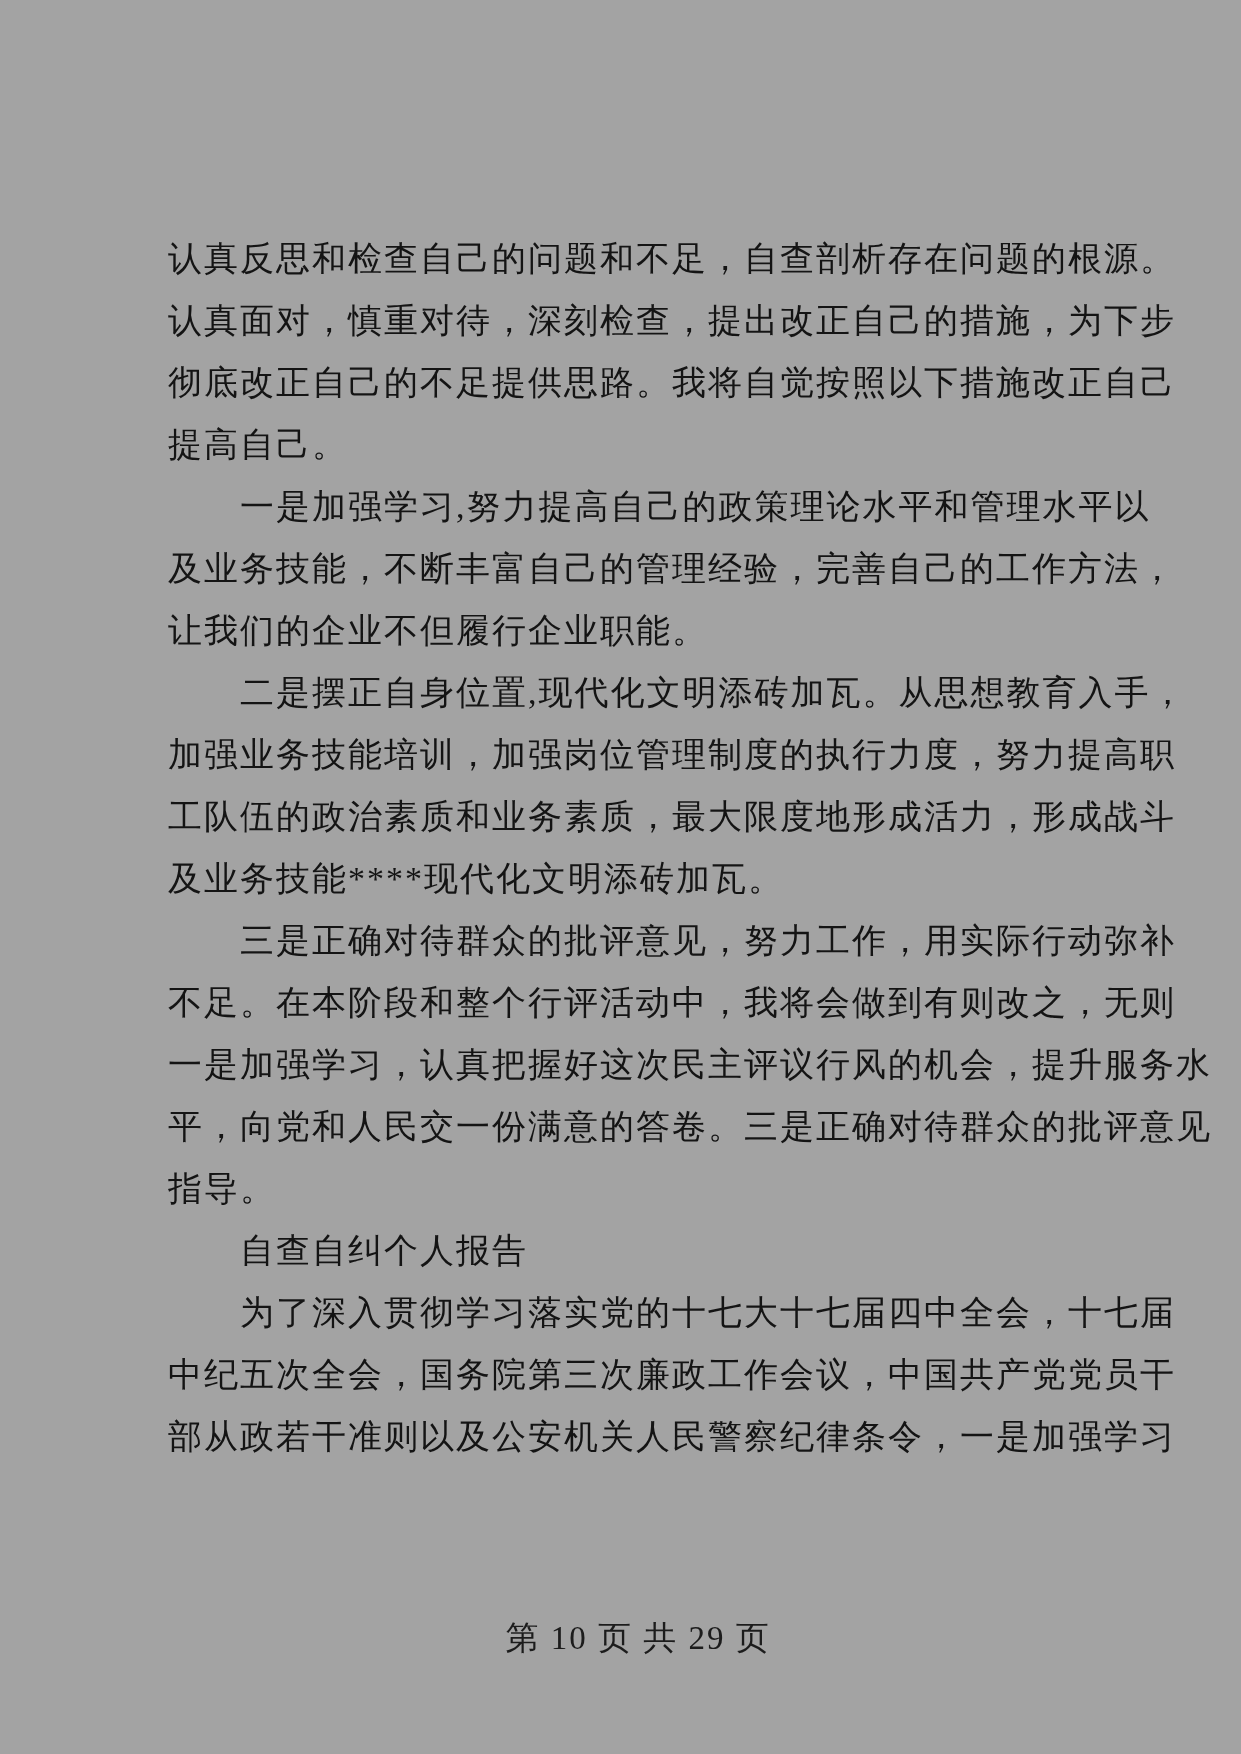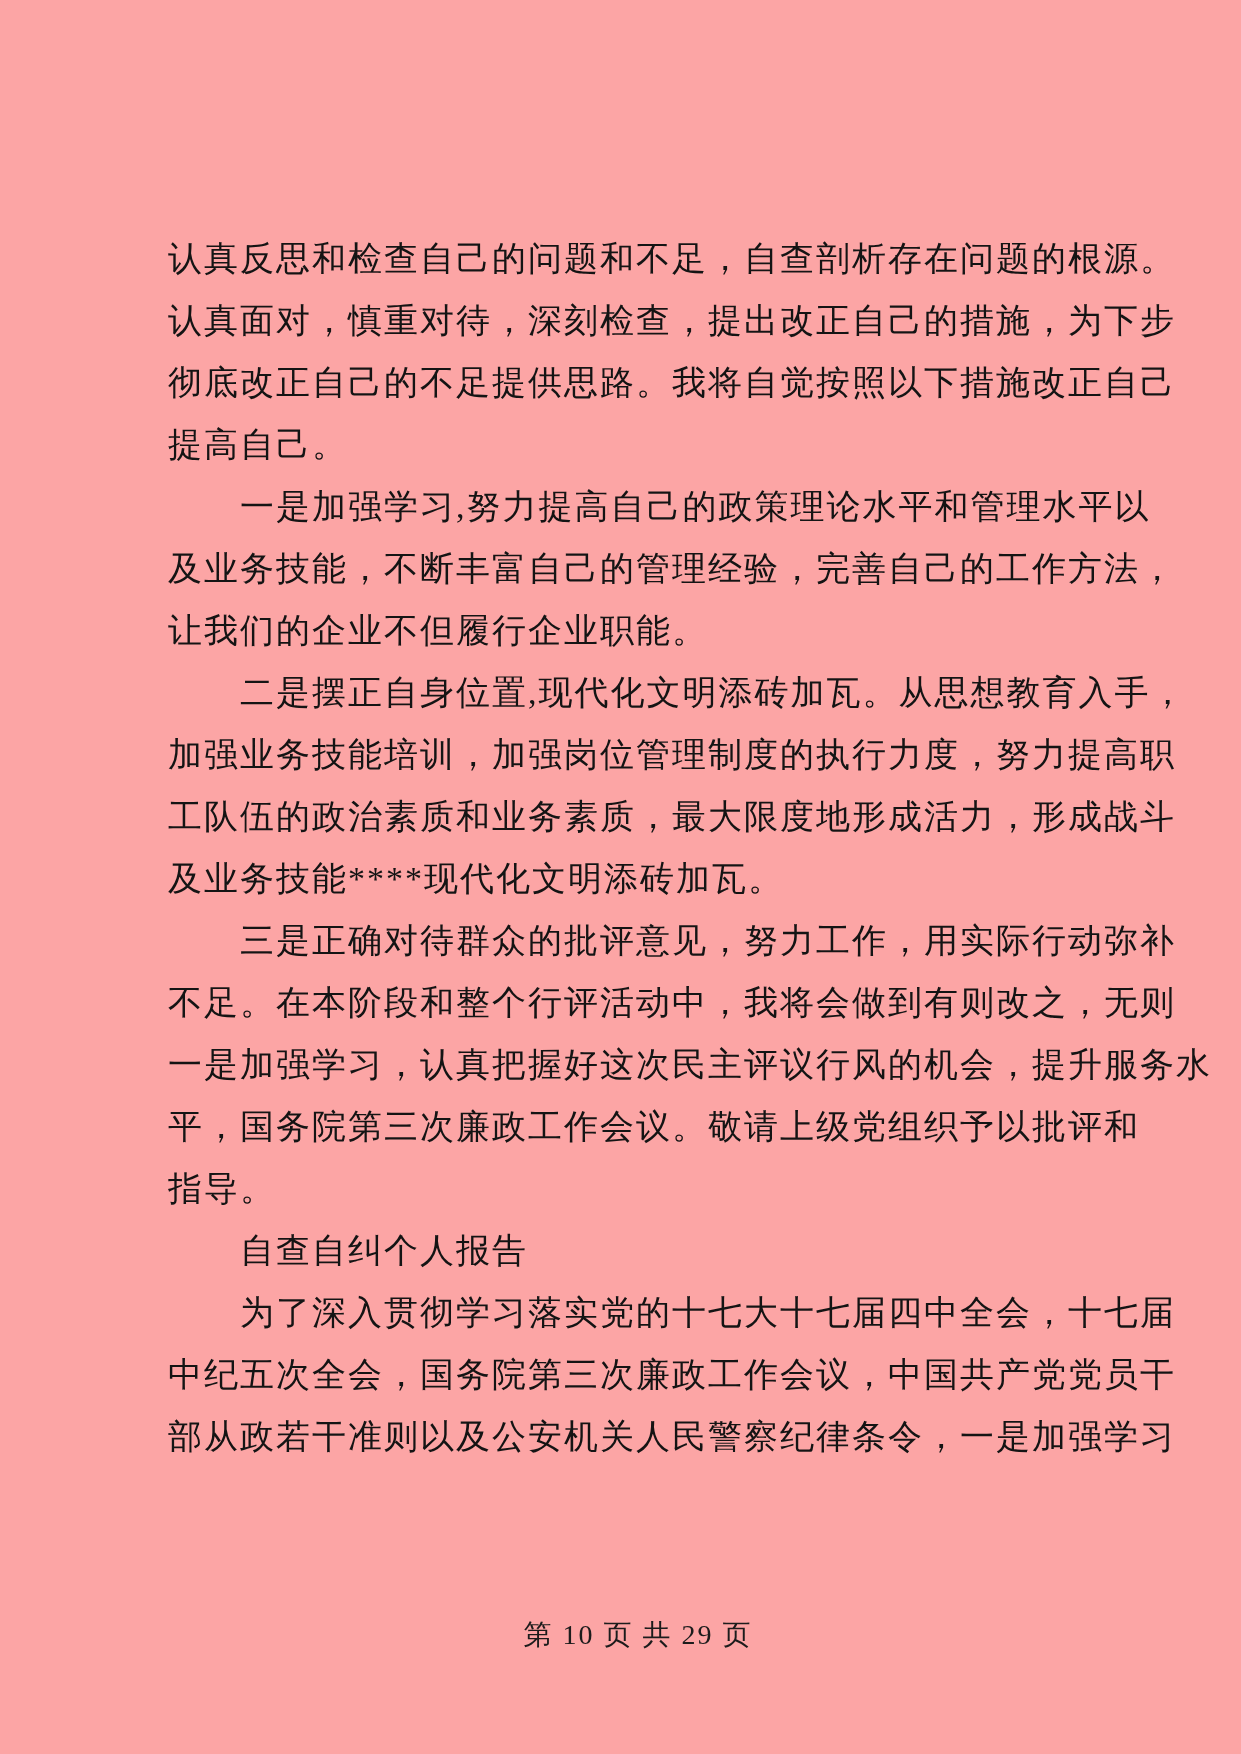--- a/index.html
+++ b/index.html
@@ -11,21 +11,21 @@
     width: 1241px;
     height: 1754px;
     position: relative;
     font-family: "Liberation Serif", "DejaVu Serif", serif;
     color: #111111;
     overflow: hidden;
   }
   .page {
     position: absolute;
     inset: 0;
-    background: #fca5a5;
+    background: #a3a3a3;
   }
   .content {
     position: absolute;
     left: 168px;
     top: 228px;
     width: 940px;
   }
   .line {
     height: 62px;
     line-height: 62px;
@@ -36,21 +36,21 @@
   }
   .line.indent {
     padding-left: 72px;
   }
   .footer {
     position: absolute;
     left: 168px;
     top: 1616px;
     width: 940px;
     text-align: center;
-    font-size: 28px;
+    font-size: 33px;
     letter-spacing: 2px;
     color: #1c1c1c;
   }
 </style>
 </head>
 <body>
 
 <div class="page">
   <div class="content">
       <div class="line">认真反思和检查自己的问题和不足，自查剖析存在问题的根源。</div>
@@ -60,21 +60,21 @@
       <div class="line indent">一是加强学习,努力提高自己的政策理论水平和管理水平以</div>
       <div class="line">及业务技能，不断丰富自己的管理经验，完善自己的工作方法，</div>
       <div class="line">让我们的企业不但履行企业职能。</div>
       <div class="line indent">二是摆正自身位置,现代化文明添砖加瓦。从思想教育入手，</div>
       <div class="line">加强业务技能培训，加强岗位管理制度的执行力度，努力提高职</div>
       <div class="line">工队伍的政治素质和业务素质，最大限度地形成活力，形成战斗</div>
       <div class="line">及业务技能****现代化文明添砖加瓦。</div>
       <div class="line indent">三是正确对待群众的批评意见，努力工作，用实际行动弥补</div>
       <div class="line">不足。在本阶段和整个行评活动中，我将会做到有则改之，无则</div>
       <div class="line">一是加强学习，认真把握好这次民主评议行风的机会，提升服务水</div>
-      <div class="line">平，国务院第三次廉政工作会议。敬请上级党组织予以批评和</div>
+      <div class="line">平，向党和人民交一份满意的答卷。三是正确对待群众的批评意见</div>
       <div class="line">指导。</div>
       <div class="line indent">自查自纠个人报告</div>
       <div class="line indent">为了深入贯彻学习落实党的十七大十七届四中全会，十七届</div>
       <div class="line">中纪五次全会，国务院第三次廉政工作会议，中国共产党党员干</div>
       <div class="line">部从政若干准则以及公安机关人民警察纪律条令，一是加强学习</div>
     </div>
   <div class="footer">第 10 页 共 29 页</div>
 </div>
 
 </body></html>

